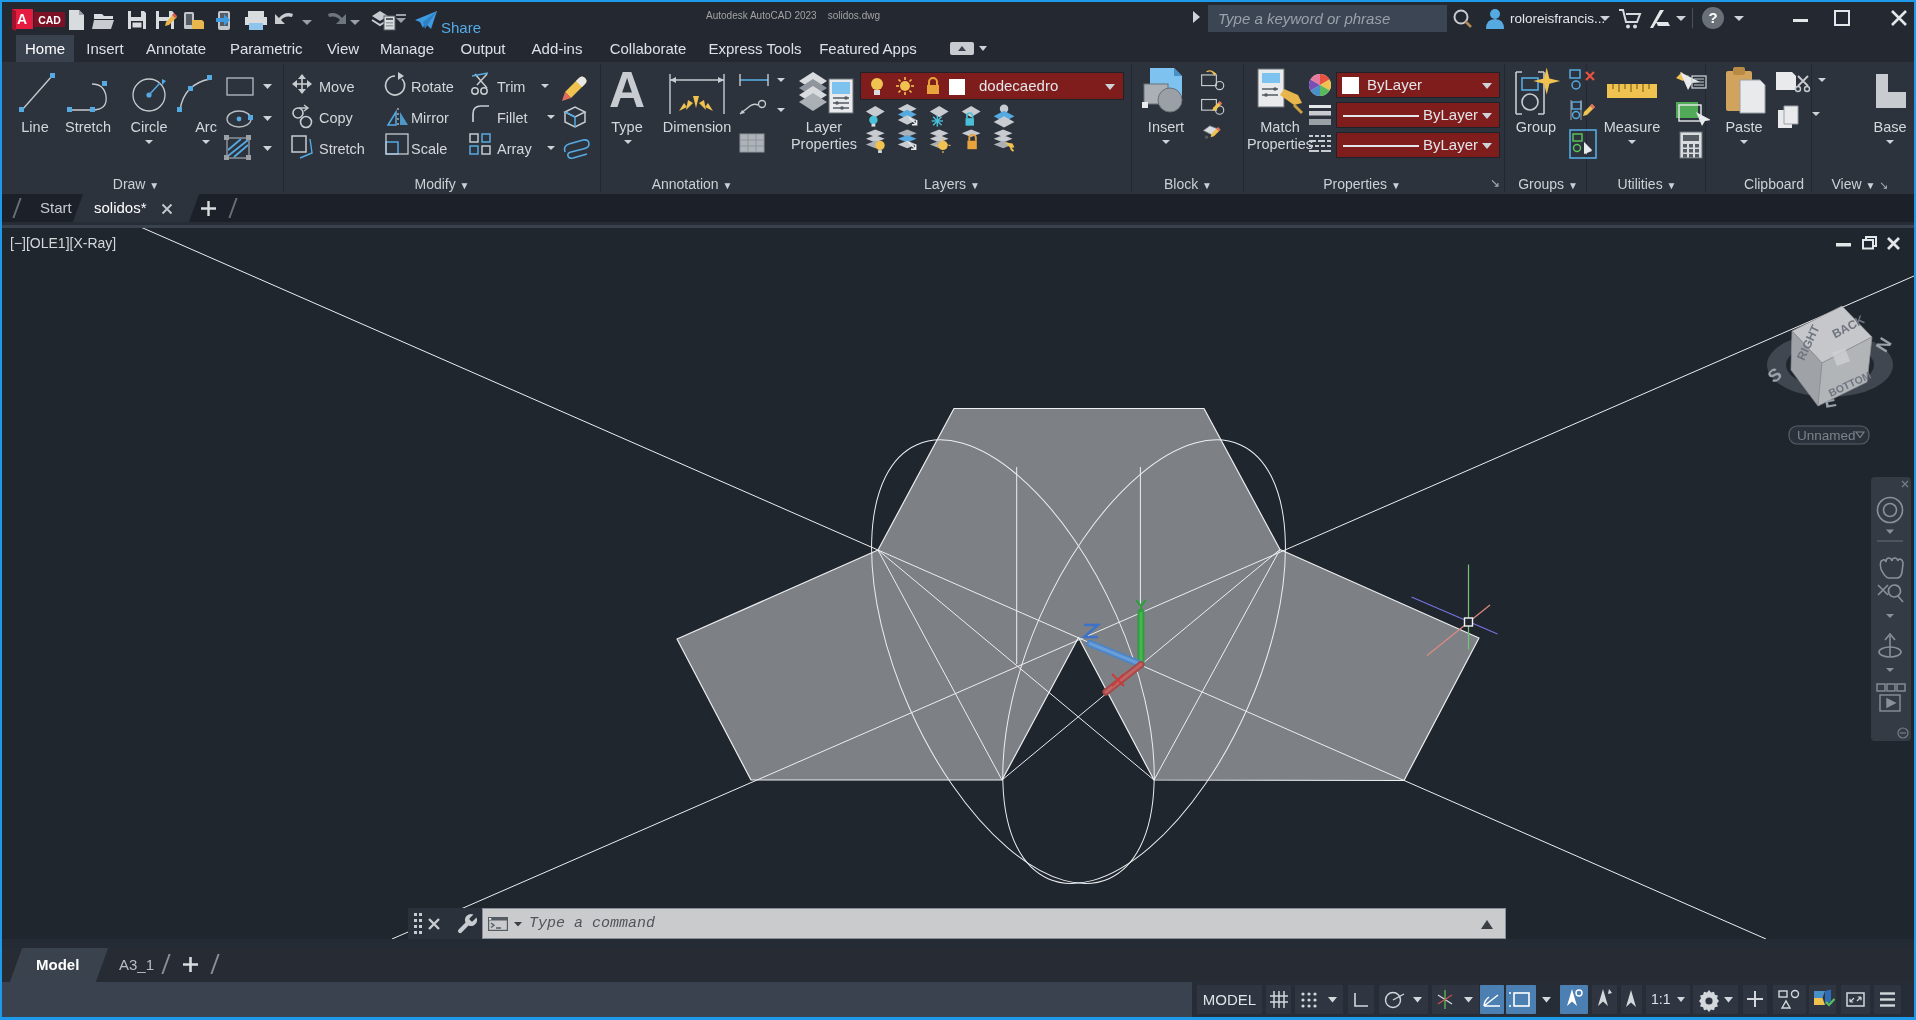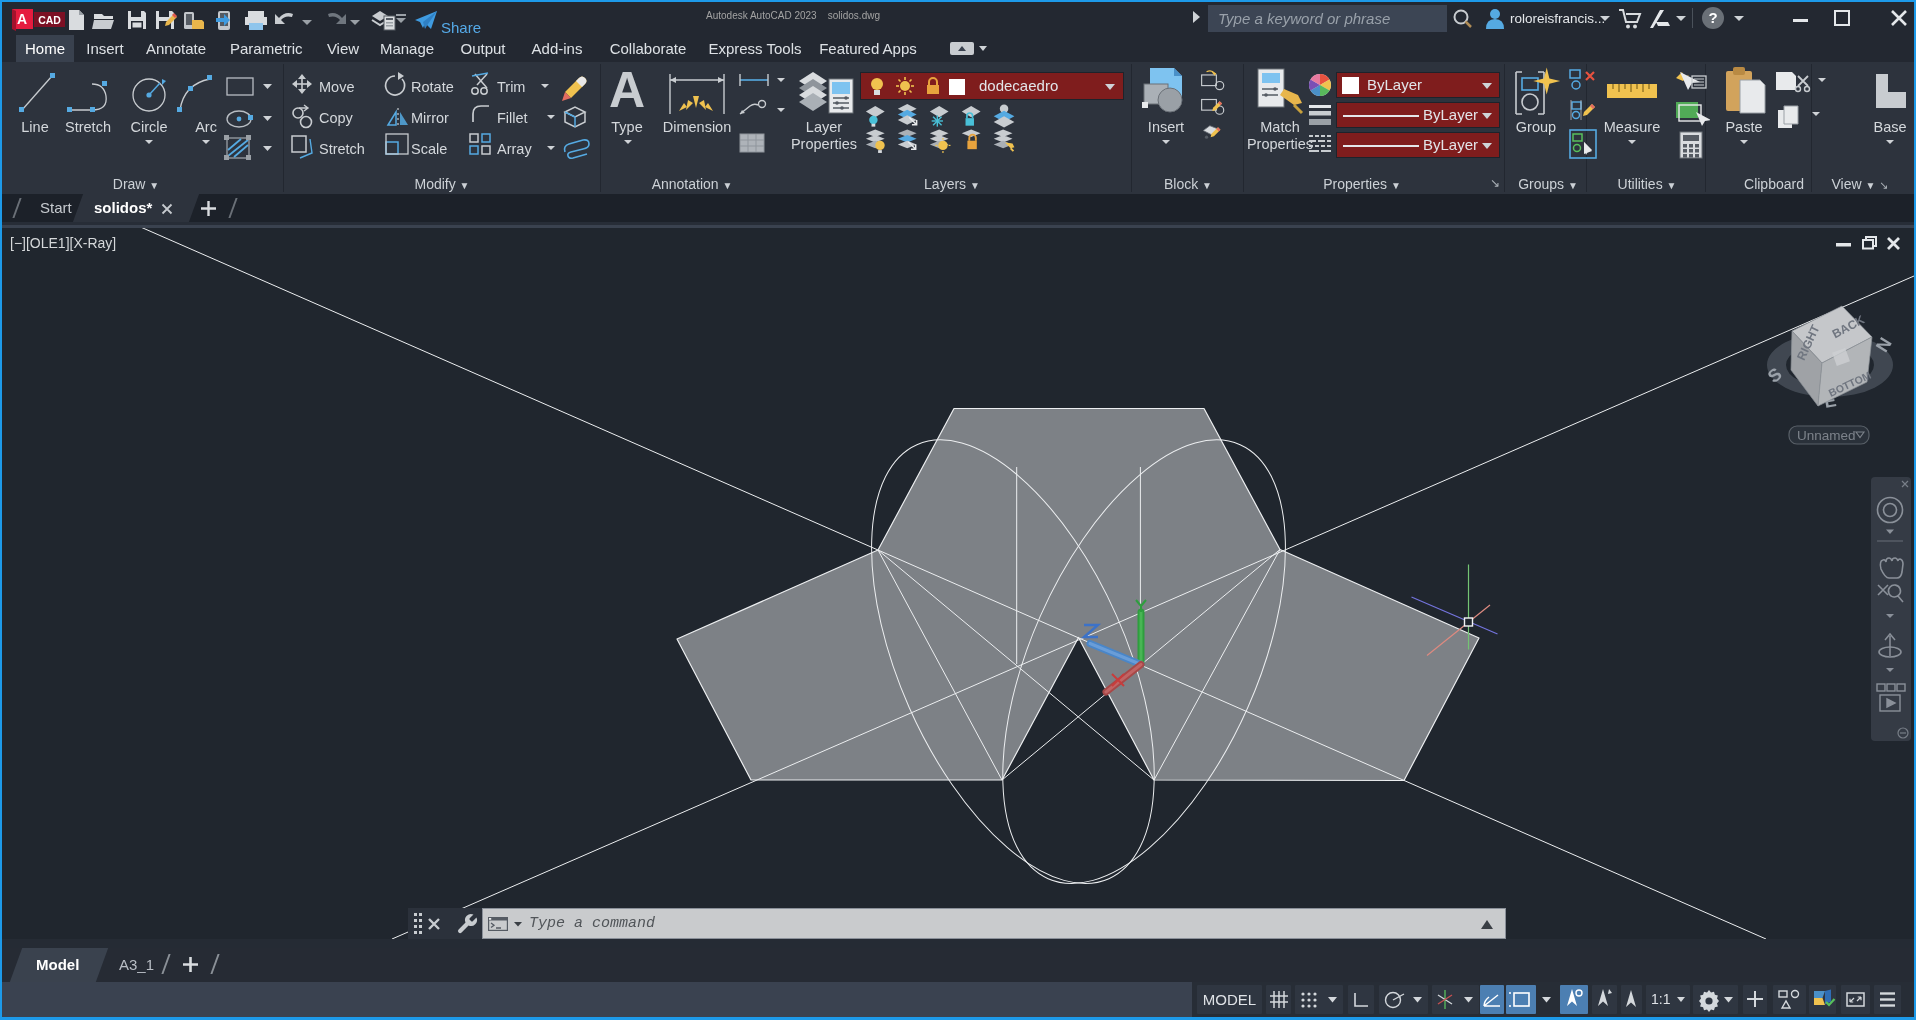--- a/index.html
+++ b/index.html
@@ -618,21 +618,21 @@
   <path d="M2 2 h12 v18 h18 v16 h-30 z" fill="#c8ccd0"></path>
  </svg>
  <div class="blabel" style="left:1862px;top:57px;width:52px">Base</div>
  <div class="abs" style="left:1884px;top:78px;width:0;height:0;border-top:4.5px solid #cfd3d7;border-left:4px solid transparent;border-right:4px solid transparent"></div>
  <div class="plabel" style="left:1818px;width:80px"><span>View</span> <span style="font-size:10px">▼</span> <span style="font-size:11px;color:#aab0b6">↘</span></div>
 </div>
 <div class="abs" id="filetabs">
  <div class="abs" style="left:14px;top:4px;width:2px;height:20px;background:#6a7077;transform:skewX(-20deg)"></div>
  <div class="abs" style="left:30px;top:0;width:110px;height:28px;line-height:28px;font-size:15px;color:#c6cacf;padding-left:8px">Start</div>
  <div class="abs" style="left:76px;top:0;width:116px;height:28px;background:#2d333d;transform:skewX(-20deg)"></div>
- <div class="abs" style="left:92px;top:5px;font-size:15px;font-weight:bold;color:#fff">solidos*</div>
+ <div class="abs" style="left:92px;top:5px;font-size:15px;font-weight:normal;color:#fff">solidos*</div>
  <svg class="abs" style="left:159px;top:9px" width="12" height="12" viewBox="0 0 12 12">
         <path d="M1.5 1.5 L10.5 10.5 M10.5 1.5 L1.5 10.5" stroke="#c6cacf" stroke-width="1.8"></path>
       </svg>
  <svg class="abs" style="left:198px;top:6px" width="17" height="17" viewBox="0 0 17 17">
         <path d="M8.5 1 V16 M1 8.5 H16" stroke="#d9dcdf" stroke-width="2.4"></path>
       </svg>
  <div class="abs" style="left:230px;top:4px;width:2px;height:20px;background:#6a7077;transform:skewX(-20deg)"></div>
 </div>
 <div class="abs" id="tabdiv1"></div>
 <div class="abs" id="tabdiv2"></div>

